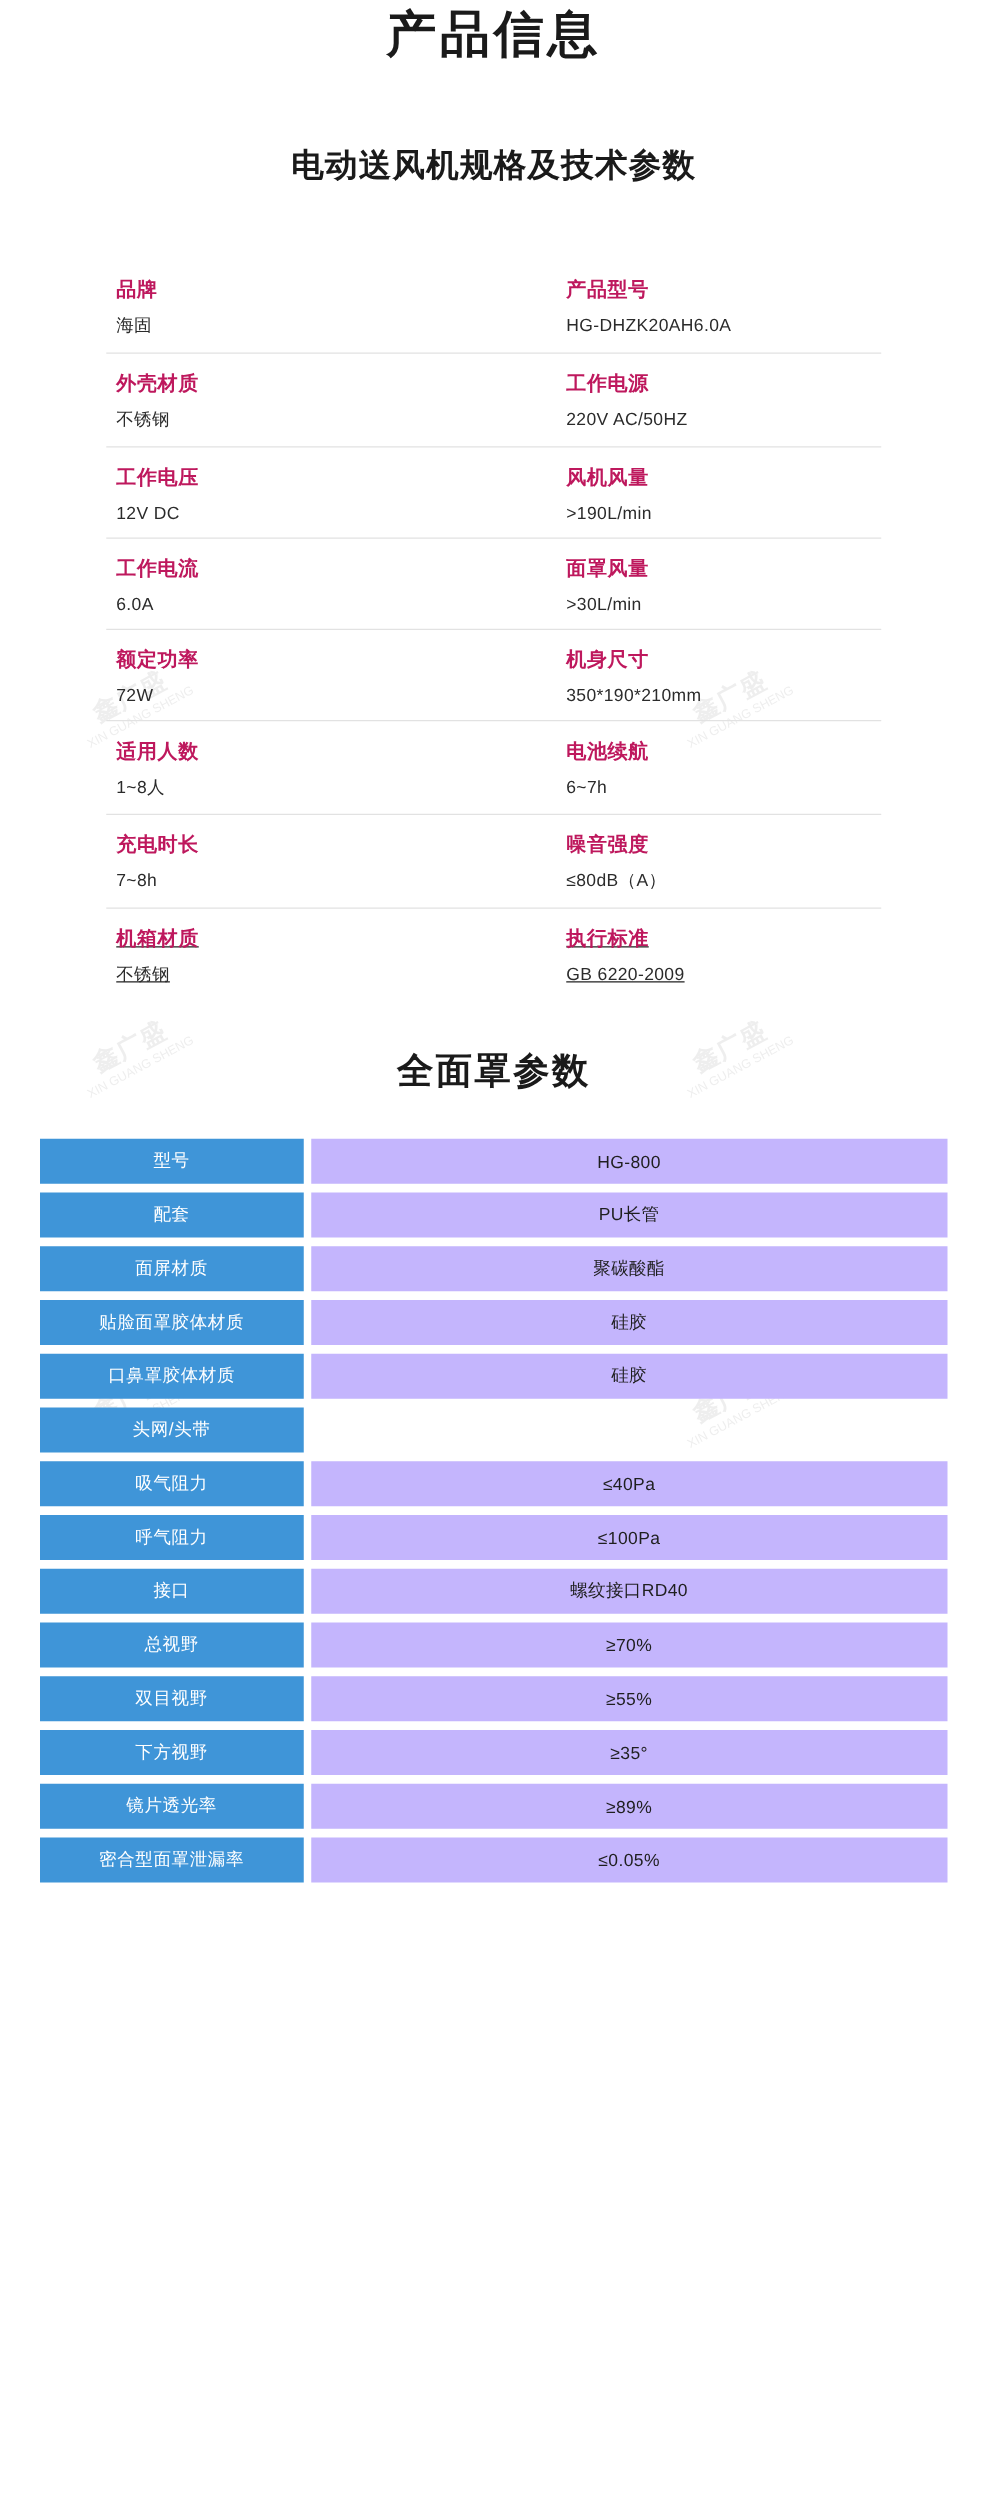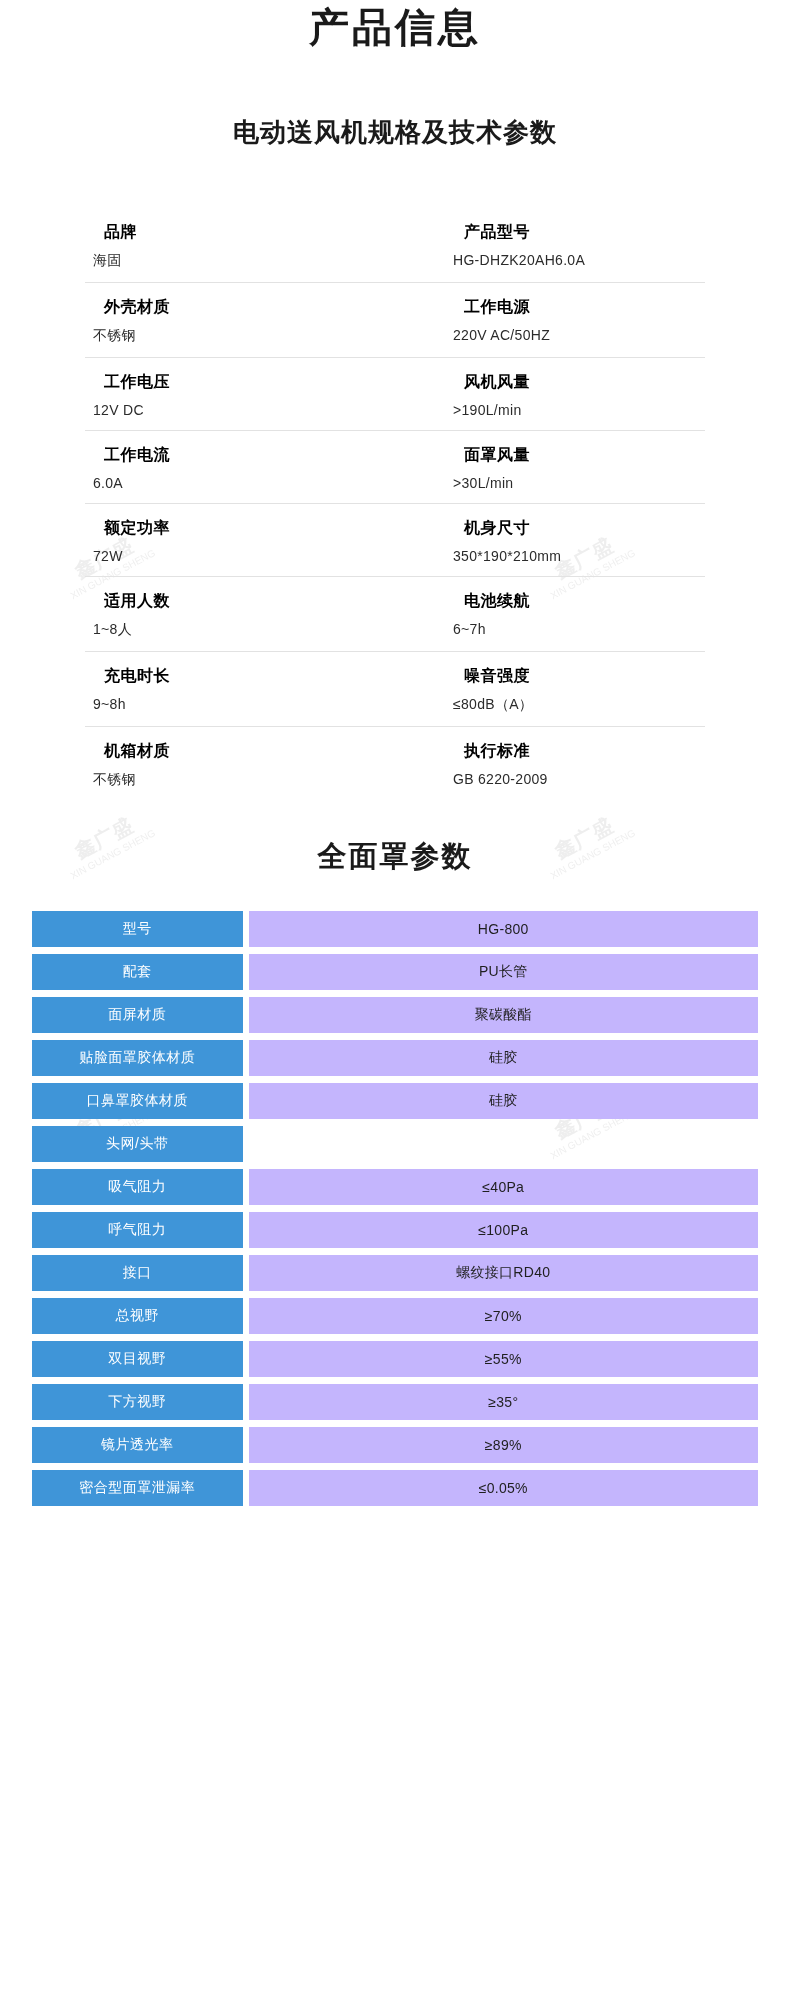--- a/index.html
+++ b/index.html
@@ -65,33 +65,32 @@
     margin: 58px auto 0 auto;
     position: relative;
     z-index: 2;
   }
   .spec-row {
     display: flex;
     border-bottom: 1px solid #e2e2e2;
     padding: 14px 0 12px 0;
   }
   .spec-row:first-child { border-top: none; }
-  .spec-row:last-child { border-bottom: none; }
+  .spec-row:last-child { border-bottom: none; text-decoration: underline; }
   .spec-cell {
     width: 50%;
     padding-left: 8px;
   }
   .spec-cell.right { padding-left: 58px; }
   .spec-label {
     font-size: 16px;
     font-weight: bold;
-    color: #000000;
+    color: #be185d;
     letter-spacing: 0.5px;
     margin-bottom: 9px;
-    margin-left: 11px;
   }
   .spec-value {
     font-size: 14px;
     color: #2b2b2b;
     letter-spacing: 0.3px;
   }
 
   
   .blue-table {
     width: 726px;
@@ -226,21 +225,21 @@
       </div>
       <div class="spec-cell right">
         <div class="spec-label">电池续航</div>
         <div class="spec-value">6~7h</div>
       </div>
     </div>
 
     <div class="spec-row">
       <div class="spec-cell">
         <div class="spec-label">充电时长</div>
-        <div class="spec-value">9~8h</div>
+        <div class="spec-value">7~8h</div>
       </div>
       <div class="spec-cell right">
         <div class="spec-label">噪音强度</div>
         <div class="spec-value">≤80dB（A）</div>
       </div>
     </div>
 
     <div class="spec-row">
       <div class="spec-cell">
         <div class="spec-label">机箱材质</div>

